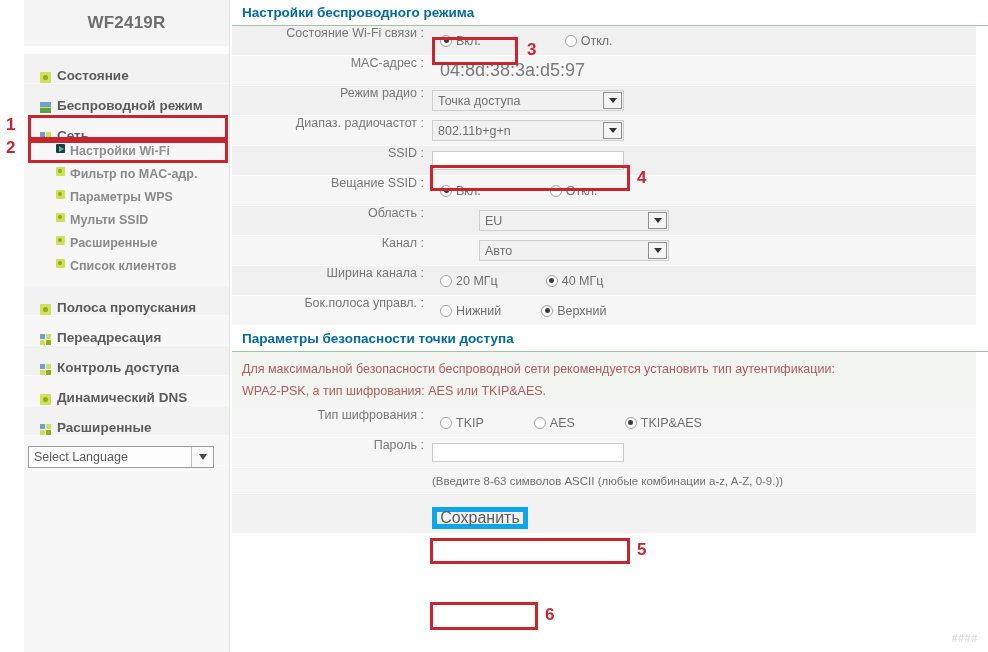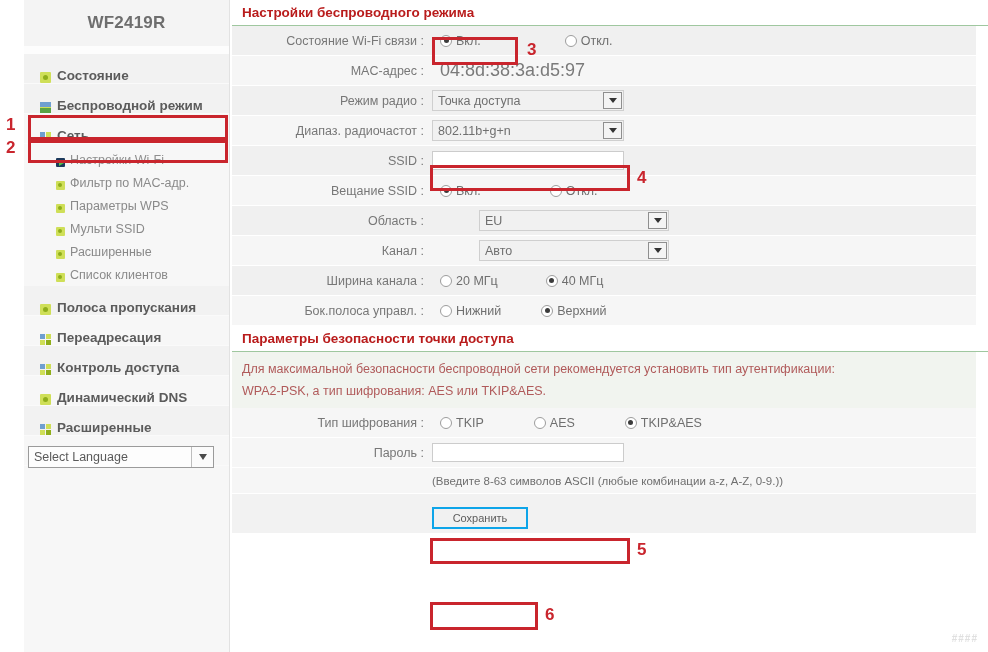--- a/index.html
+++ b/index.html
@@ -47,24 +47,24 @@
     font-size: 13.5px;
     font-weight: bold;
     color: #5b5b5b;
     background: #f2f2f2;
     border-bottom: 1px solid #fafafa;
   }
   .nav-item.alt { background: #f7f7f7; }
   .nav-sub {
     height: 23px;
     display: flex;
-    align-items: flex-end;
+    align-items: flex-start;
     padding-left: 32px;
     font-size: 12.5px;
-    font-weight: normal;
+    font-weight: bold;
     color: #8a8a8a;
     background: #f7f7f7;
     border-bottom: none;
   }
   .nav-sub.active { color: #8f8f8f; }
   .nav-label { white-space: nowrap; }
 
   
   .ico {
     width: 11px; height: 11px;
@@ -149,27 +149,26 @@
     width: 756px; height: 652px;
     background: #ffffff;
   }
   .section-head {
     height: 26px;
     display: flex;
     align-items: center;
     padding-left: 10px;
     font-size: 13.5px;
     font-weight: bold;
-    color: #b91c1c;
+    color: #0369a1;
     background: #ffffff;
     border-bottom: 1px solid #9fc79f;
   }
   .row {
     display: flex;
-    align-items: center;
     height: 30px;
     border-bottom: 1px solid #ffffff;
     background: #f0f0f0;
     width: 744px;
   }
   .row.alt { background: #f6f6f6; }
   .lbl {
     width: 200px;
     text-align: right;
     padding-right: 8px;
@@ -284,22 +283,22 @@
     white-space: nowrap;
   }
   .hint {
     font-size: 11.5px;
     color: #6f6f6f;
   }
   .btn-save {
     height: 22px;
     min-width: 96px;
     background: #f1f1f1;
-    border: 2px solid #0ea5e9;
-    font-size: 11px;
+    border: 5px solid #0ea5e9;
+    font-size: 16px;
     color: #5c5c5c;
     display: flex;
     align-items: center;
     justify-content: center;
     font-family: "Liberation Sans", sans-serif;
     margin-top: 8px;
   }
   .watermark {
     position: absolute;
     right: 10px; bottom: 8px;

